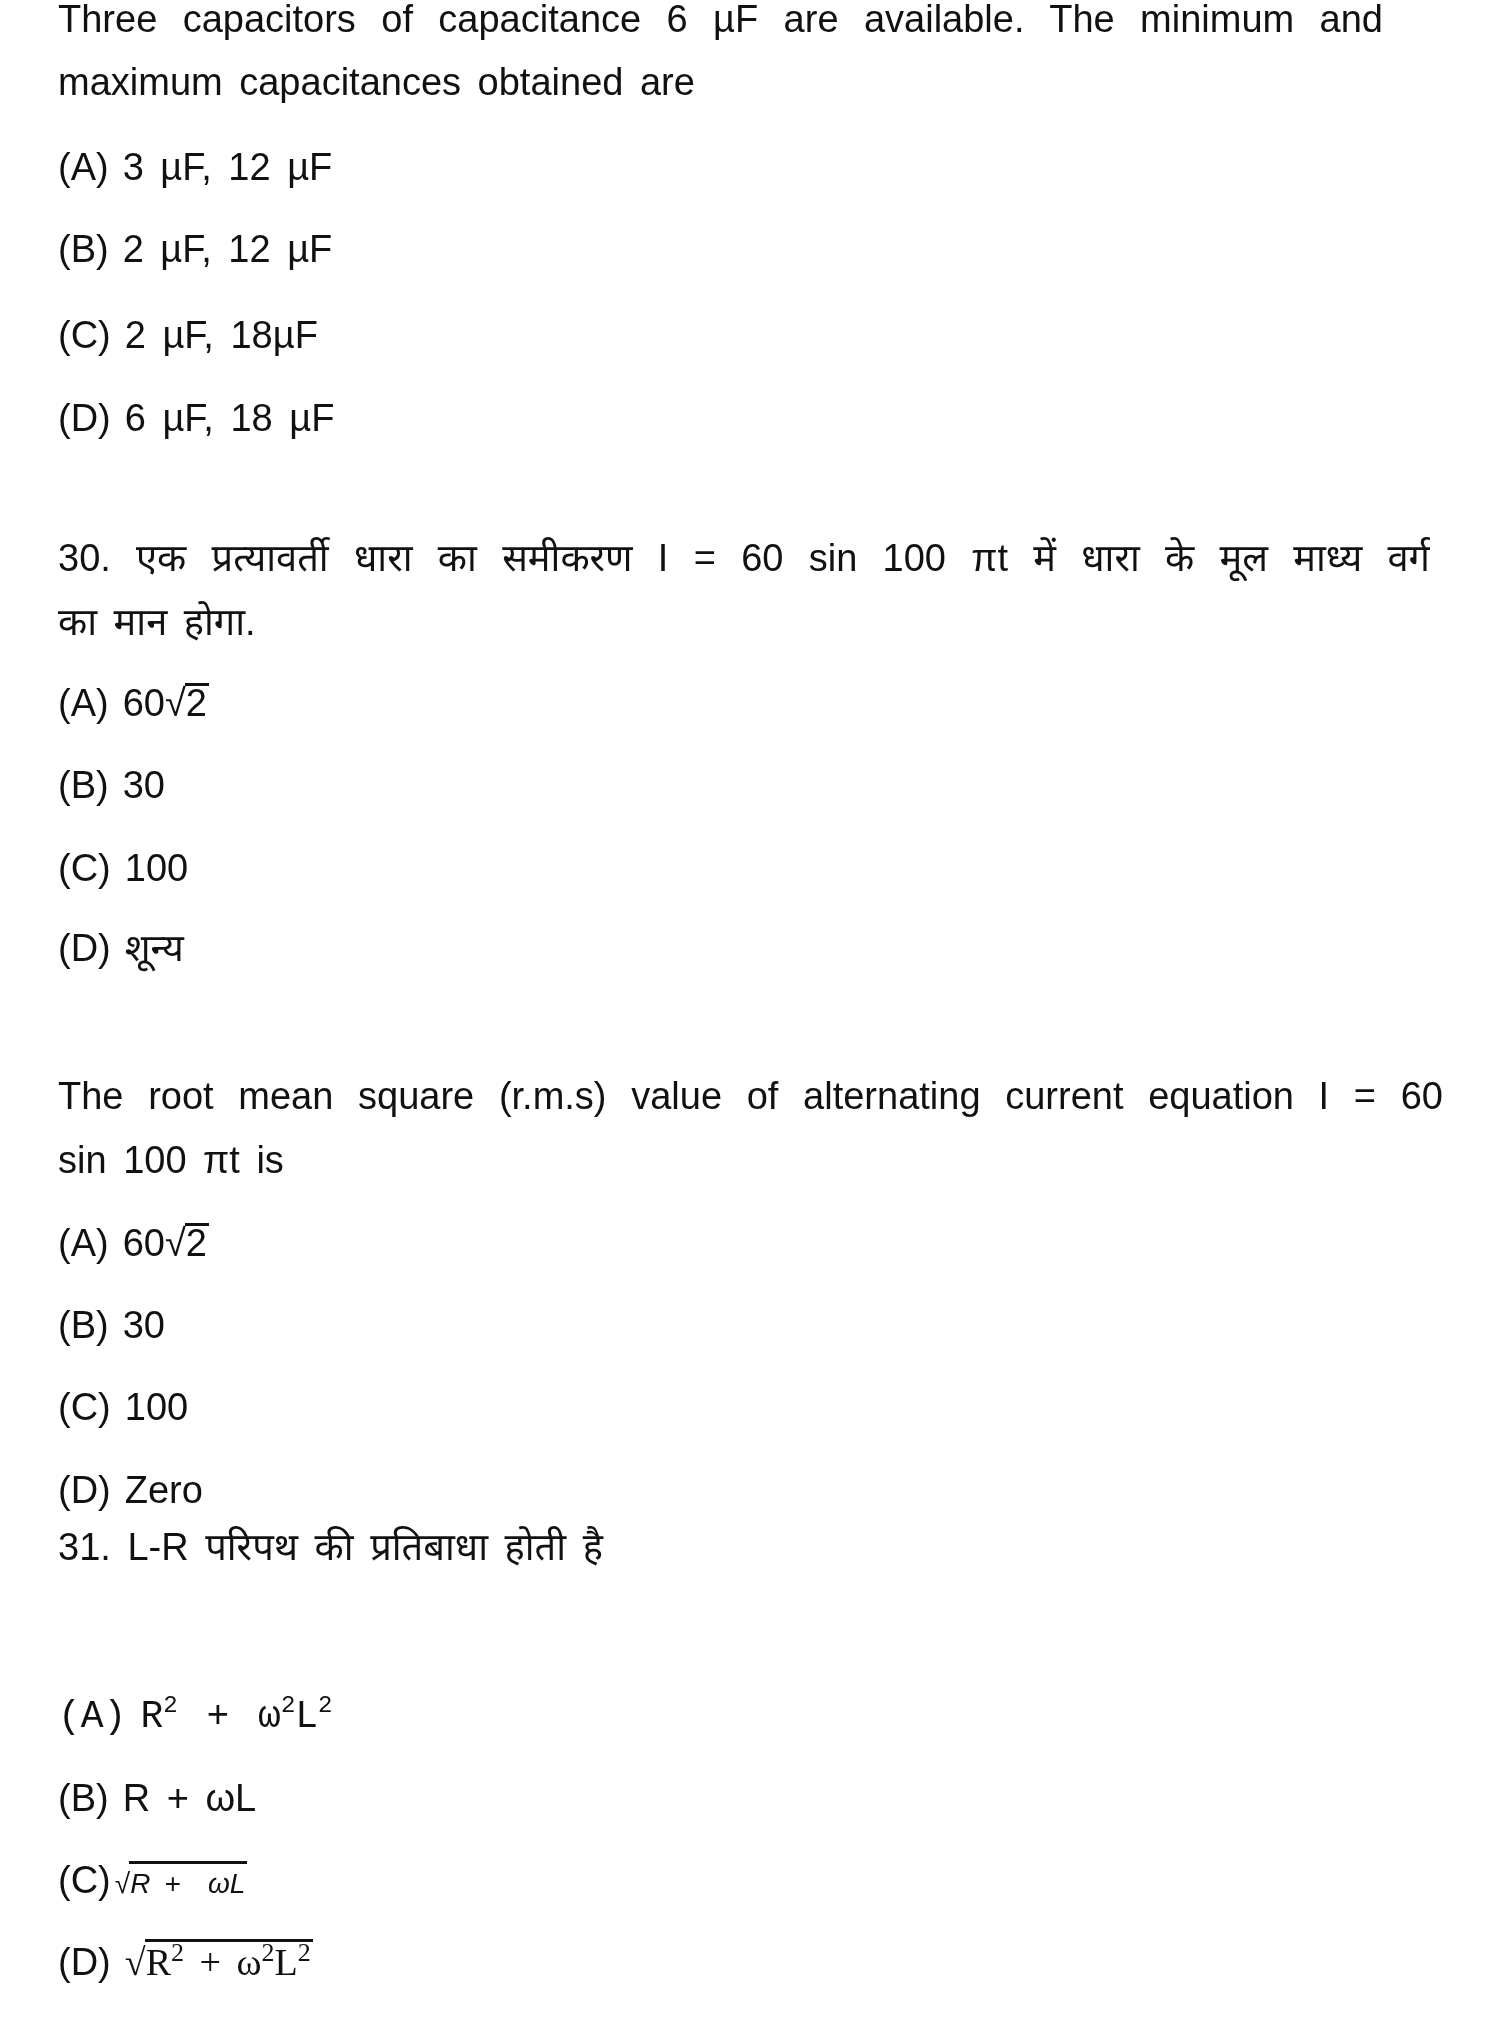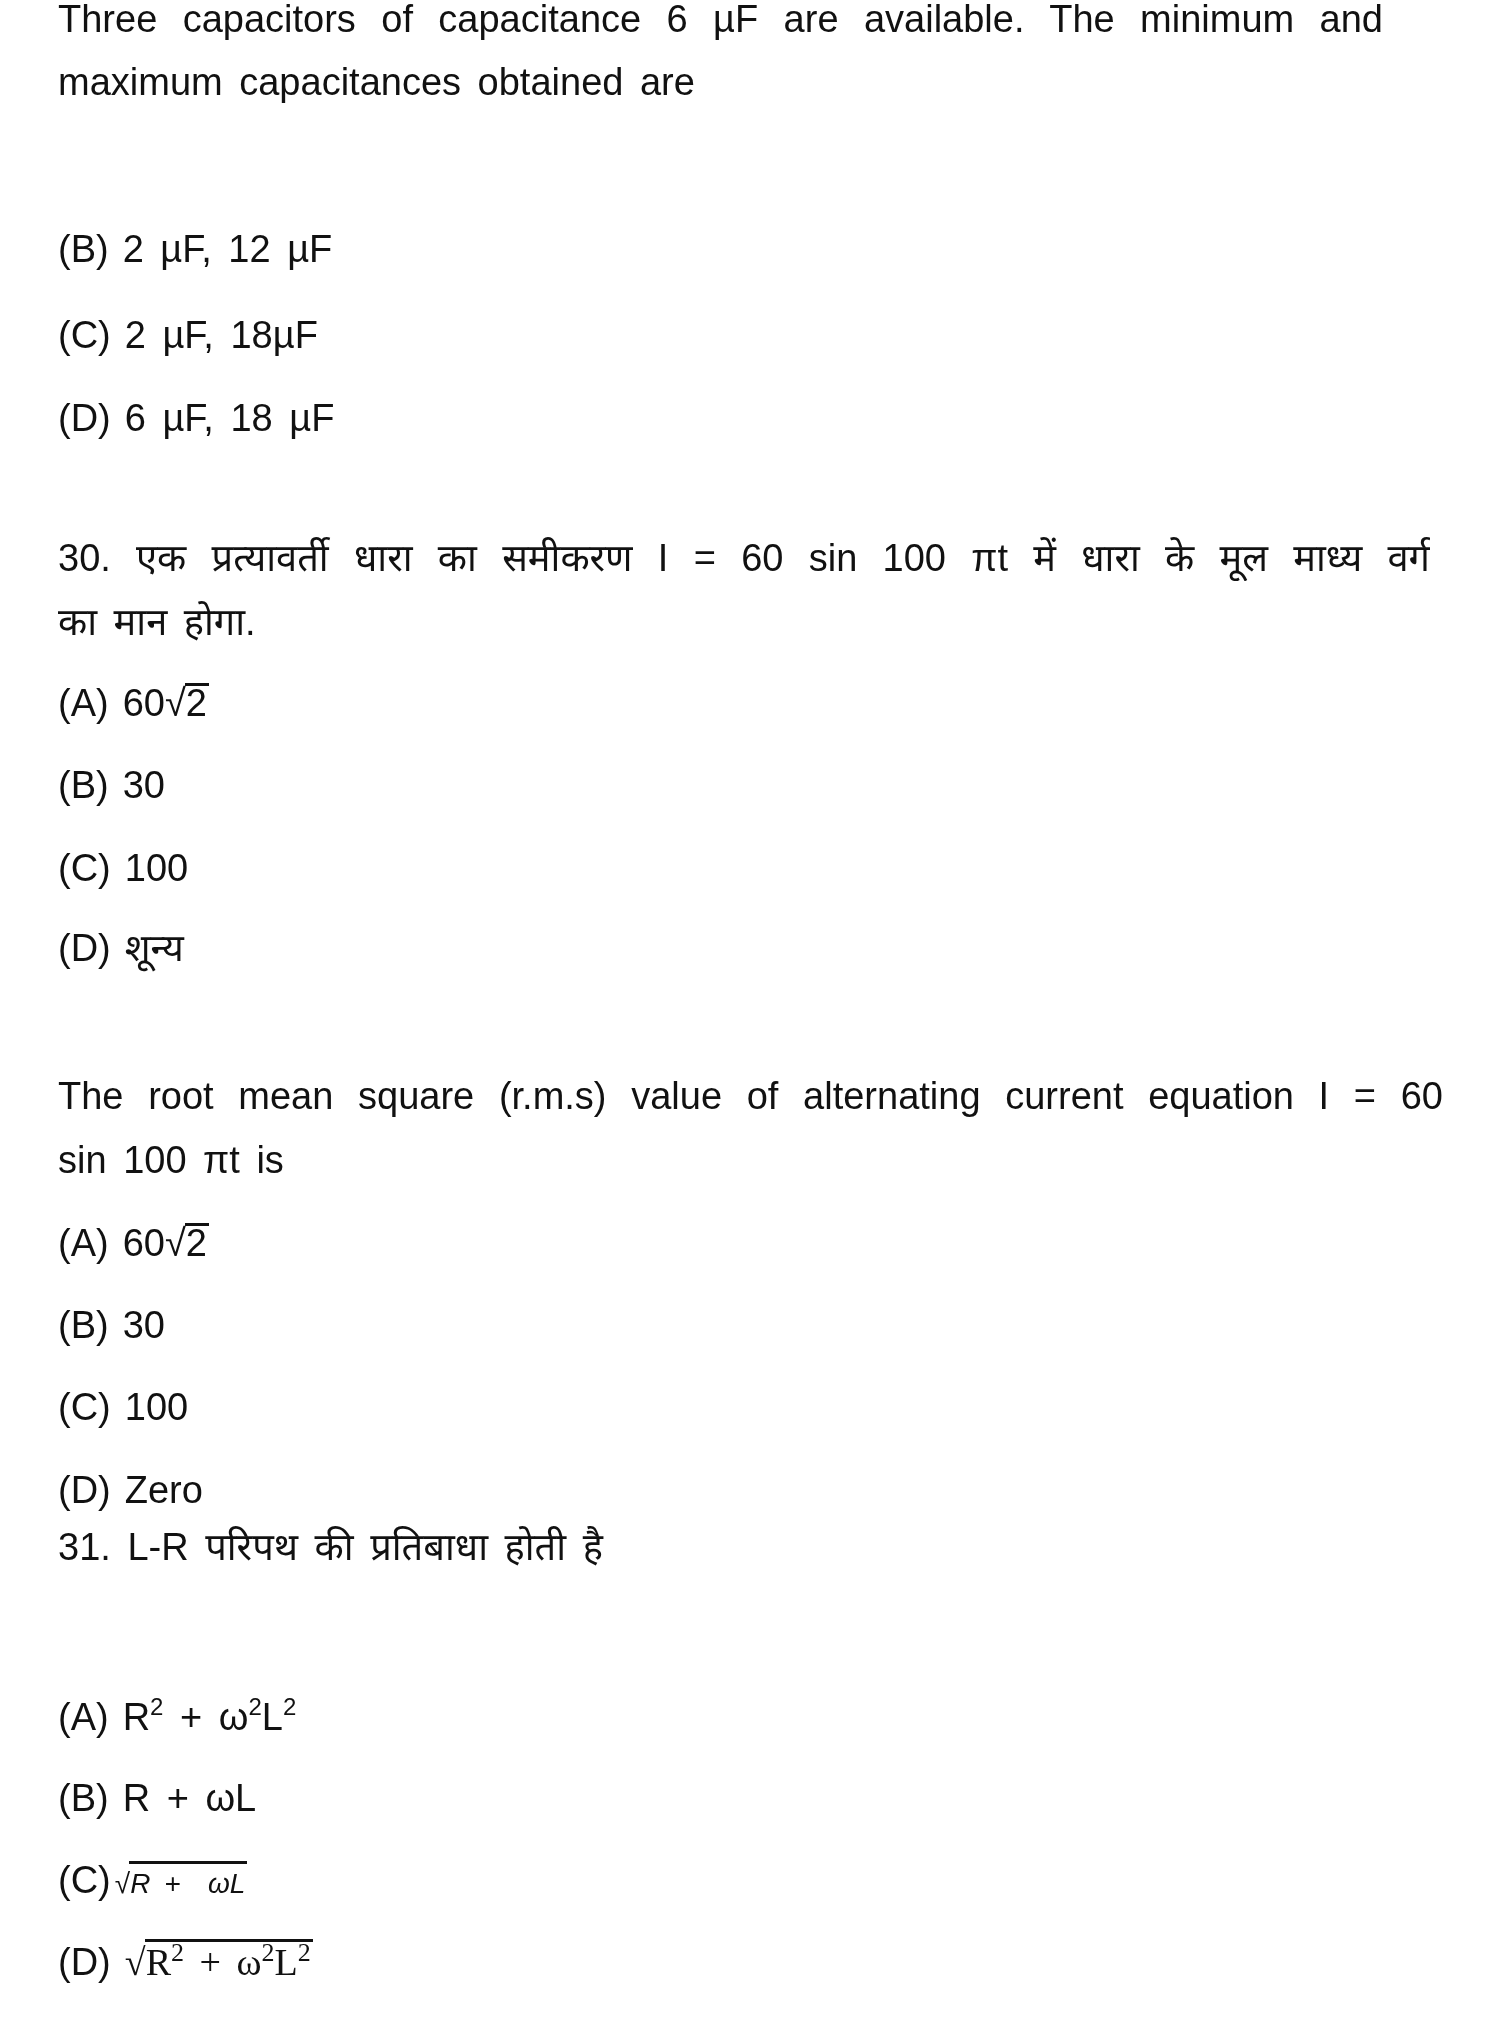--- a/index.html
+++ b/index.html
@@ -34,20 +34,23 @@
   .math-rm .sup { font-size: 26px; top: -14px; }
 </style>
 </head>
 <body>
 
 <div class="page">
 
   <div class="ln just" style="top:-4px; width:1325px;">Three capacitors of capacitance 6 µF are available. The minimum and</div>
   <div class="ln" style="top:59px;">maximum capacitances obtained are</div>
 
+  <div class="ln" style="top:144px;">
+    <span class="opt-label">(A)</span><span>3 µF, 12 µF</span>
+  </div>
   <div class="ln" style="top:226px;">
     <span class="opt-label">(B)</span><span>2 µF, 12 µF</span>
   </div>
   <div class="ln" style="top:312px;">
     <span class="opt-label">(C)</span><span>2 µF, 18µF</span>
   </div>
   <div class="ln" style="top:395px;">
     <span class="opt-label">(D)</span><span>6 µF, 18 µF</span>
   </div>
 
@@ -78,21 +81,21 @@
   </div>
   <div class="ln" style="top:1384px;">
     <span class="opt-label">(C)</span><span>100</span>
   </div>
   <div class="ln" style="top:1467px;">
     <span class="opt-label">(D)</span><span>Zero</span>
   </div>
 
   <div class="ln" style="top:1524px;">31. L-R परिपथ की प्रतिबाधा होती है</div>
 
-  <div class="ln" style="top:1694px;">
+  <div class="ln" style="top:1694px;font-family:Liberation Mono, monospace;">
     <span class="opt-label">(A)</span><span>R</span><span class="sup">2</span><span style="white-space:pre;"> + </span><span>ω</span><span class="sup">2</span><span>L</span><span class="sup">2</span>
   </div>
   <div class="ln" style="top:1775px;">
     <span class="opt-label">(B)</span><span>R + ωL</span>
   </div>
   <div class="ln" style="top:1857px;">
     <span class="opt-label" style="margin-right:4px;">(C)</span><span class="rad math-it"><span class="sym" style="font-style:normal;">√</span><span class="body" style="white-space:pre;">R +  ωL</span></span>
   </div>
   <div class="ln" style="top:1939px;">
     <span class="opt-label">(D)</span><span class="rad math-rm"><span class="sym">√</span><span class="body"><span>R</span><span class="sup">2</span><span style="white-space:pre;"> + </span><span>ω</span><span class="sup">2</span><span>L</span><span class="sup">2</span></span></span>

